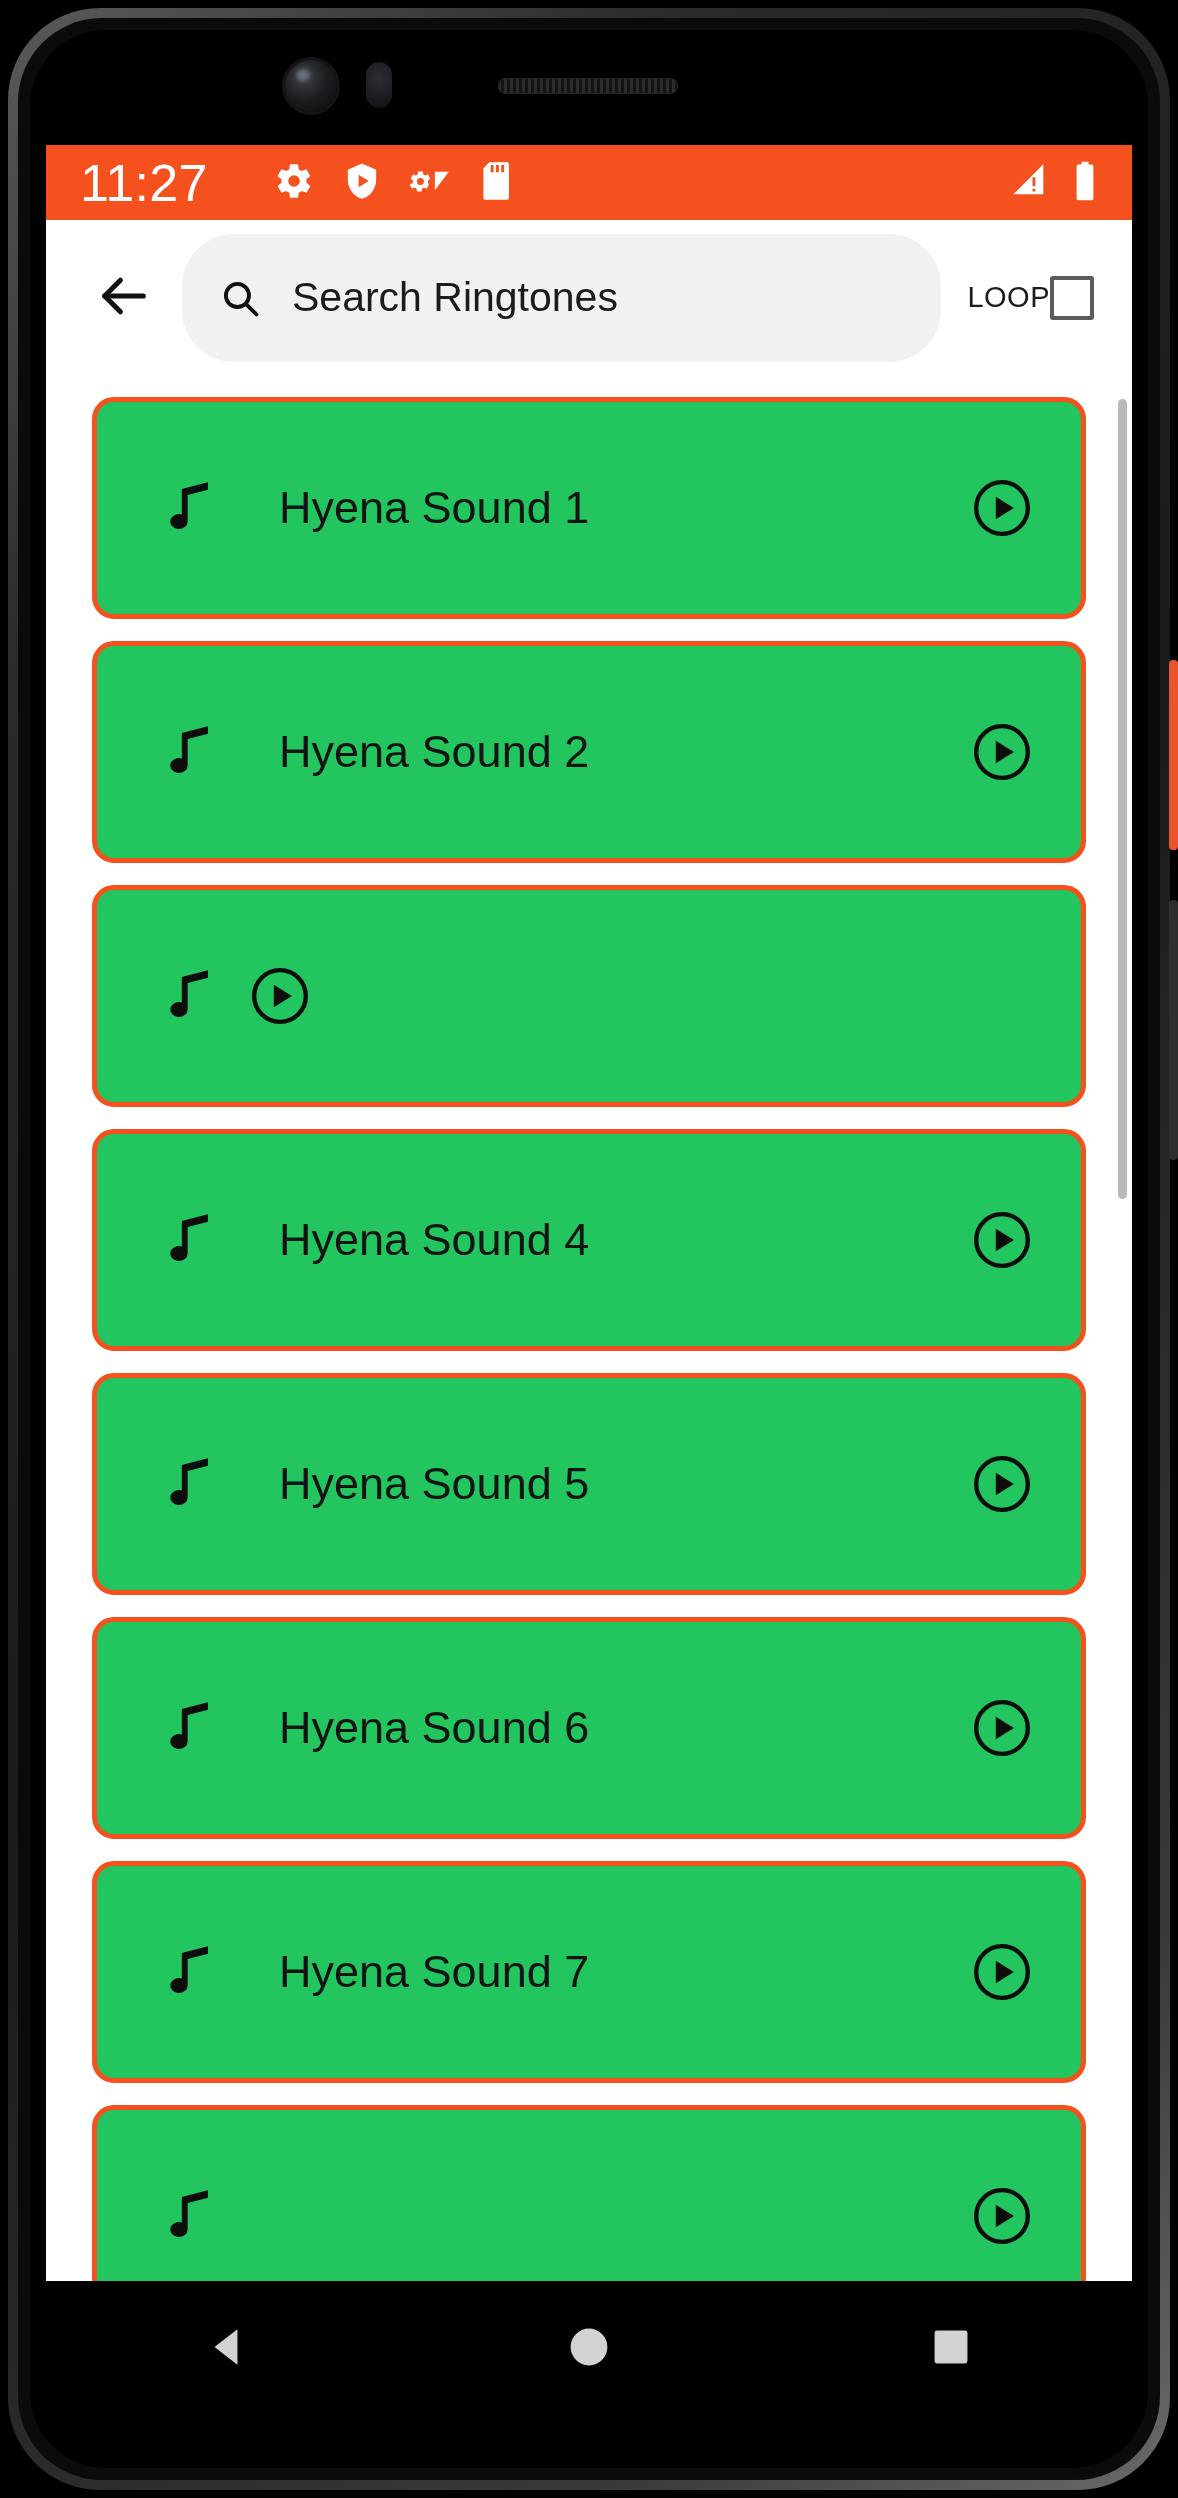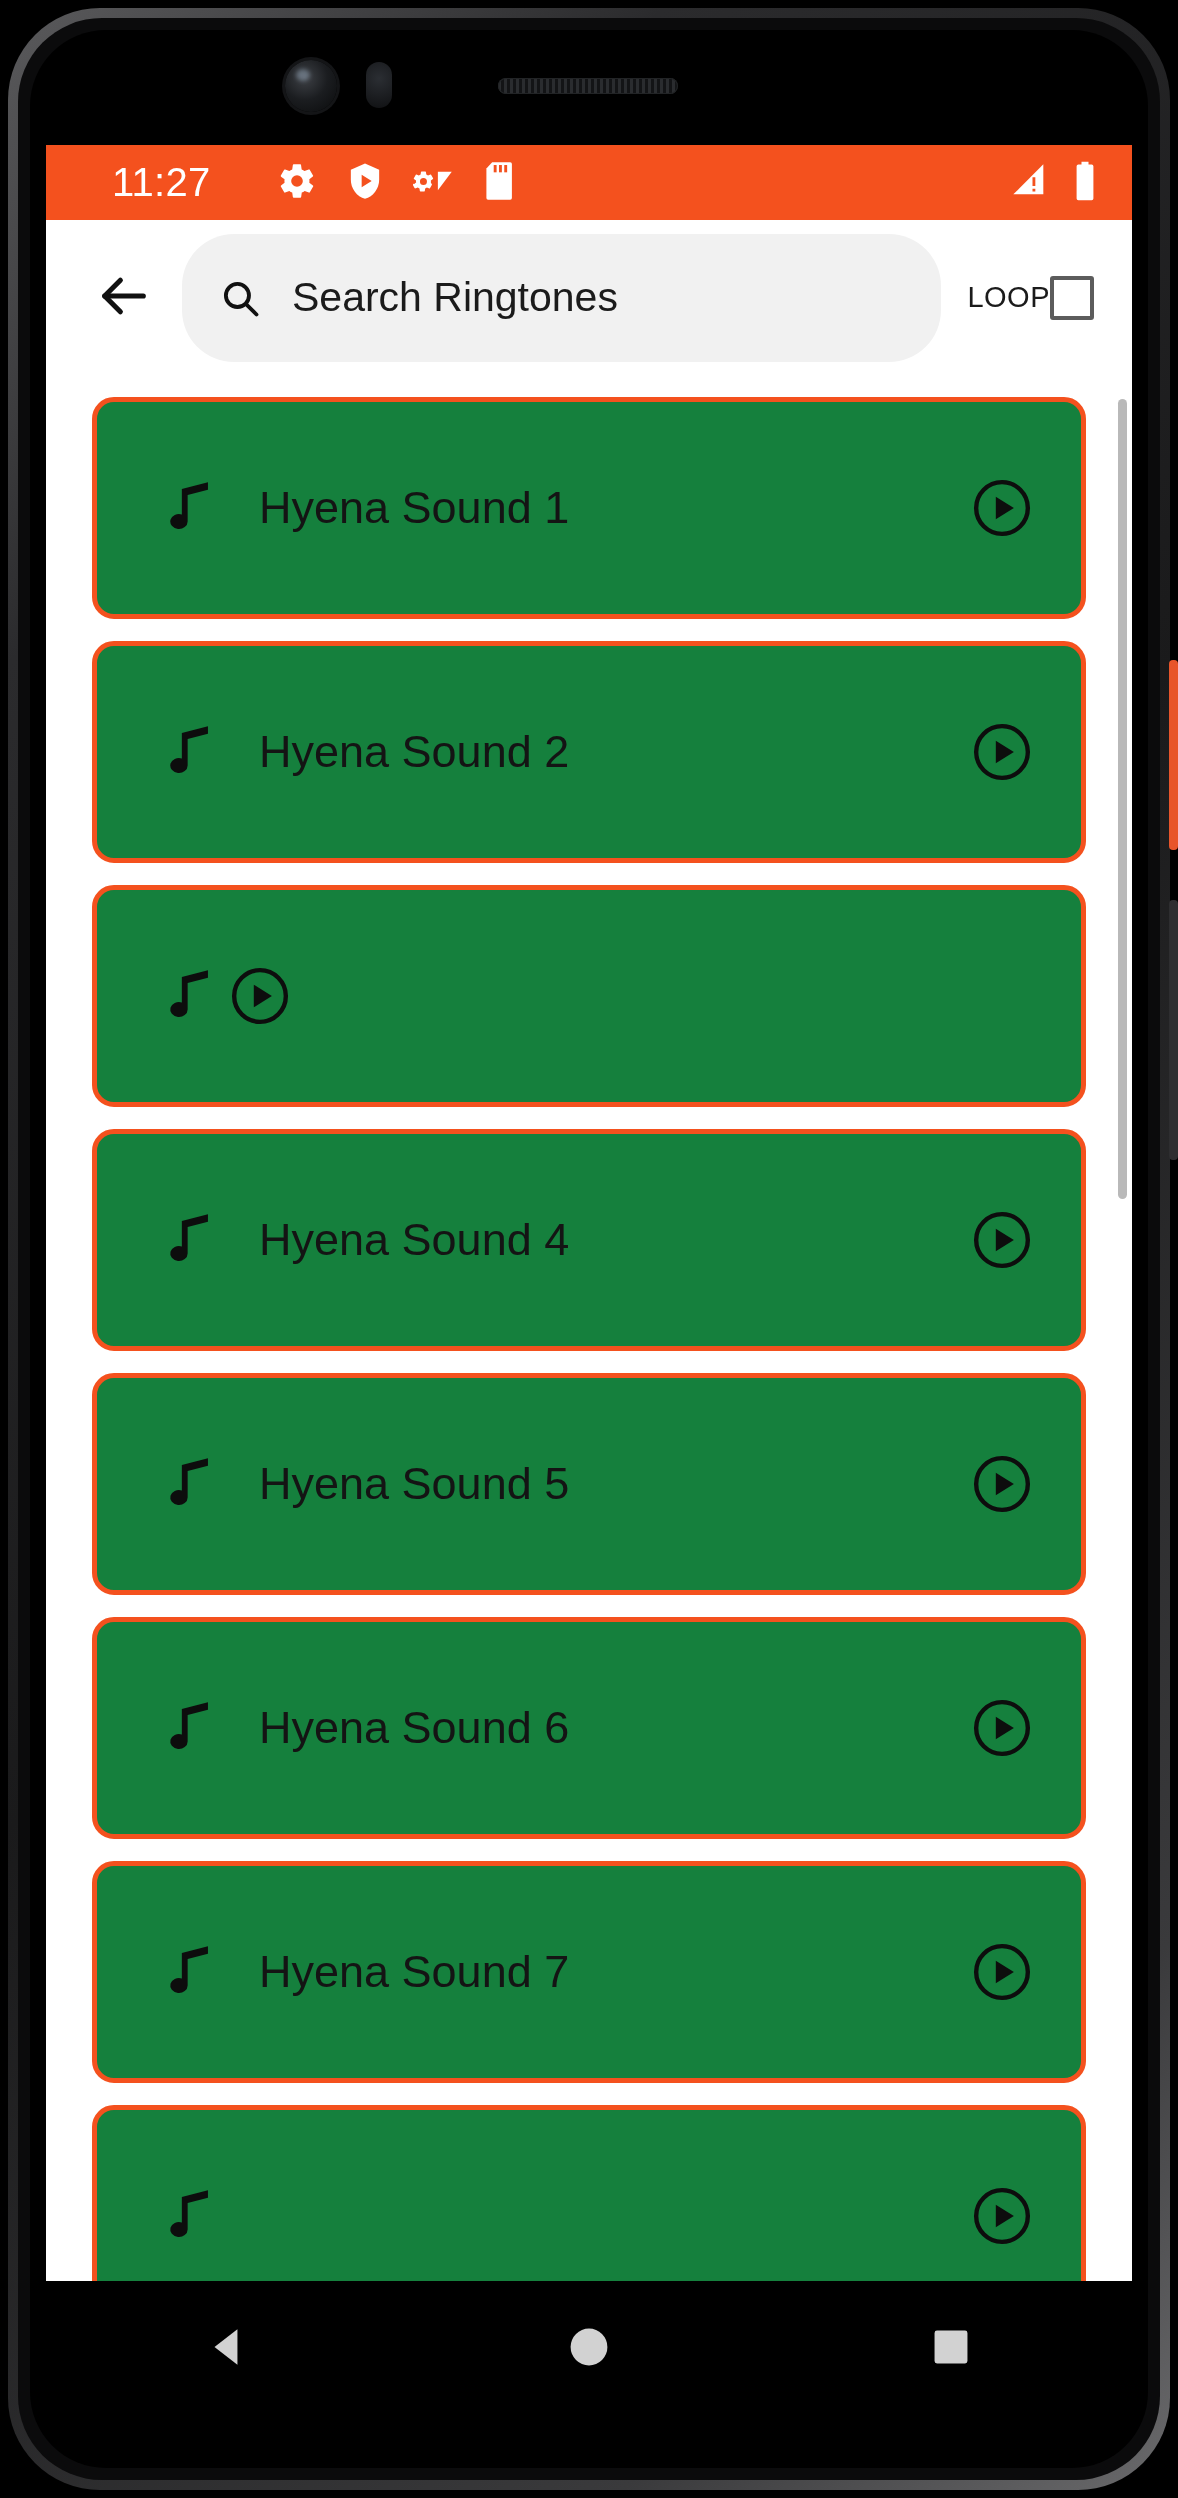--- a/index.html
+++ b/index.html
@@ -30,41 +30,41 @@
   .speaker{position:absolute;left:498px;top:78px;width:180px;height:16px;border-radius:8px;
     background:repeating-linear-gradient(90deg,#2a2c2f 0 3px,#131416 3px 6px);
     box-shadow:inset 0 0 0 1px #222426;}
 
   
   .screen{position:absolute;left:46px;top:145px;width:1086px;height:2136px;background:#fff;overflow:hidden;}
 
   
   .statusbar{position:relative;height:75px;background:#F4511E;display:flex;align-items:center;
     padding:0 34px;box-sizing:border-box;}
-  .sb-time{color:#fff;font-size:40px;letter-spacing:.3px;margin-right:38px;font-family:"Liberation Sans",sans-serif;margin-left:32px;}
+  .sb-time{color:#fff;font-size:52px;letter-spacing:.3px;margin-right:38px;font-family:"Liberation Sans",sans-serif;}
   .sb-left{display:flex;align-items:center;gap:28px;flex:1;}
   .sb-right{display:flex;align-items:center;gap:22px;}
   .sb-ico{display:block;}
 
   
   .appbar{height:155px;background:#fff;display:flex;align-items:center;padding:0 34px;box-sizing:border-box;}
   .back-btn{width:88px;height:88px;display:flex;align-items:center;justify-content:center;flex:none;}
   .searchpill{flex:1;height:128px;background:#F1F1F1;border-radius:52px;display:flex;align-items:center;
     padding:0 36px;box-sizing:border-box;margin-left:14px;}
   .search-ico{flex:none;margin-right:30px;display:flex;}
   .search-ph{font-size:41px;color:#1b1b1b;font-family:"Liberation Sans",sans-serif;}
   .loopwrap{display:flex;align-items:center;margin-left:26px;flex:none;padding-right:4px;}
   .loop-label{font-size:29px;color:#1b1b1b;letter-spacing:.5px;}
   .loop-box{width:44px;height:44px;border:4px solid #5c5c5c;border-radius:3px;background:#fff;box-sizing:border-box;}
 
   
   .listwrap{position:relative;height:1906px;background:#fff;overflow:hidden;}
   .list{padding:22px 0 0 0;}
   .card{position:relative;margin:0 46px 22px 46px;height:222px;border:5px solid #F4511E;border-radius:22px;
-    background:#15803d;display:flex;align-items:center;box-sizing:border-box;padding:0 44px 0 62px;}
+    background:#22c55e;display:flex;align-items:center;box-sizing:border-box;padding:0 44px 0 62px;gap:20px;}
   .note-ico{flex:none;width:66px;display:flex;align-items:center;justify-content:center;}
   .card-label{flex:1;font-size:45px;color:#141414;margin-left:34px;font-family:"Liberation Sans",sans-serif;}
   .play-ico{flex:none;width:70px;height:70px;display:flex;align-items:center;justify-content:center;}
 
   
   .scrollbar{position:absolute;right:5px;top:24px;width:9px;height:800px;background:#b9b9b9;border-radius:5px;}
 
   
   .navbar{position:absolute;left:46px;top:2281px;width:1086px;height:136px;background:#000;
     display:flex;align-items:center;justify-content:space-around;}

